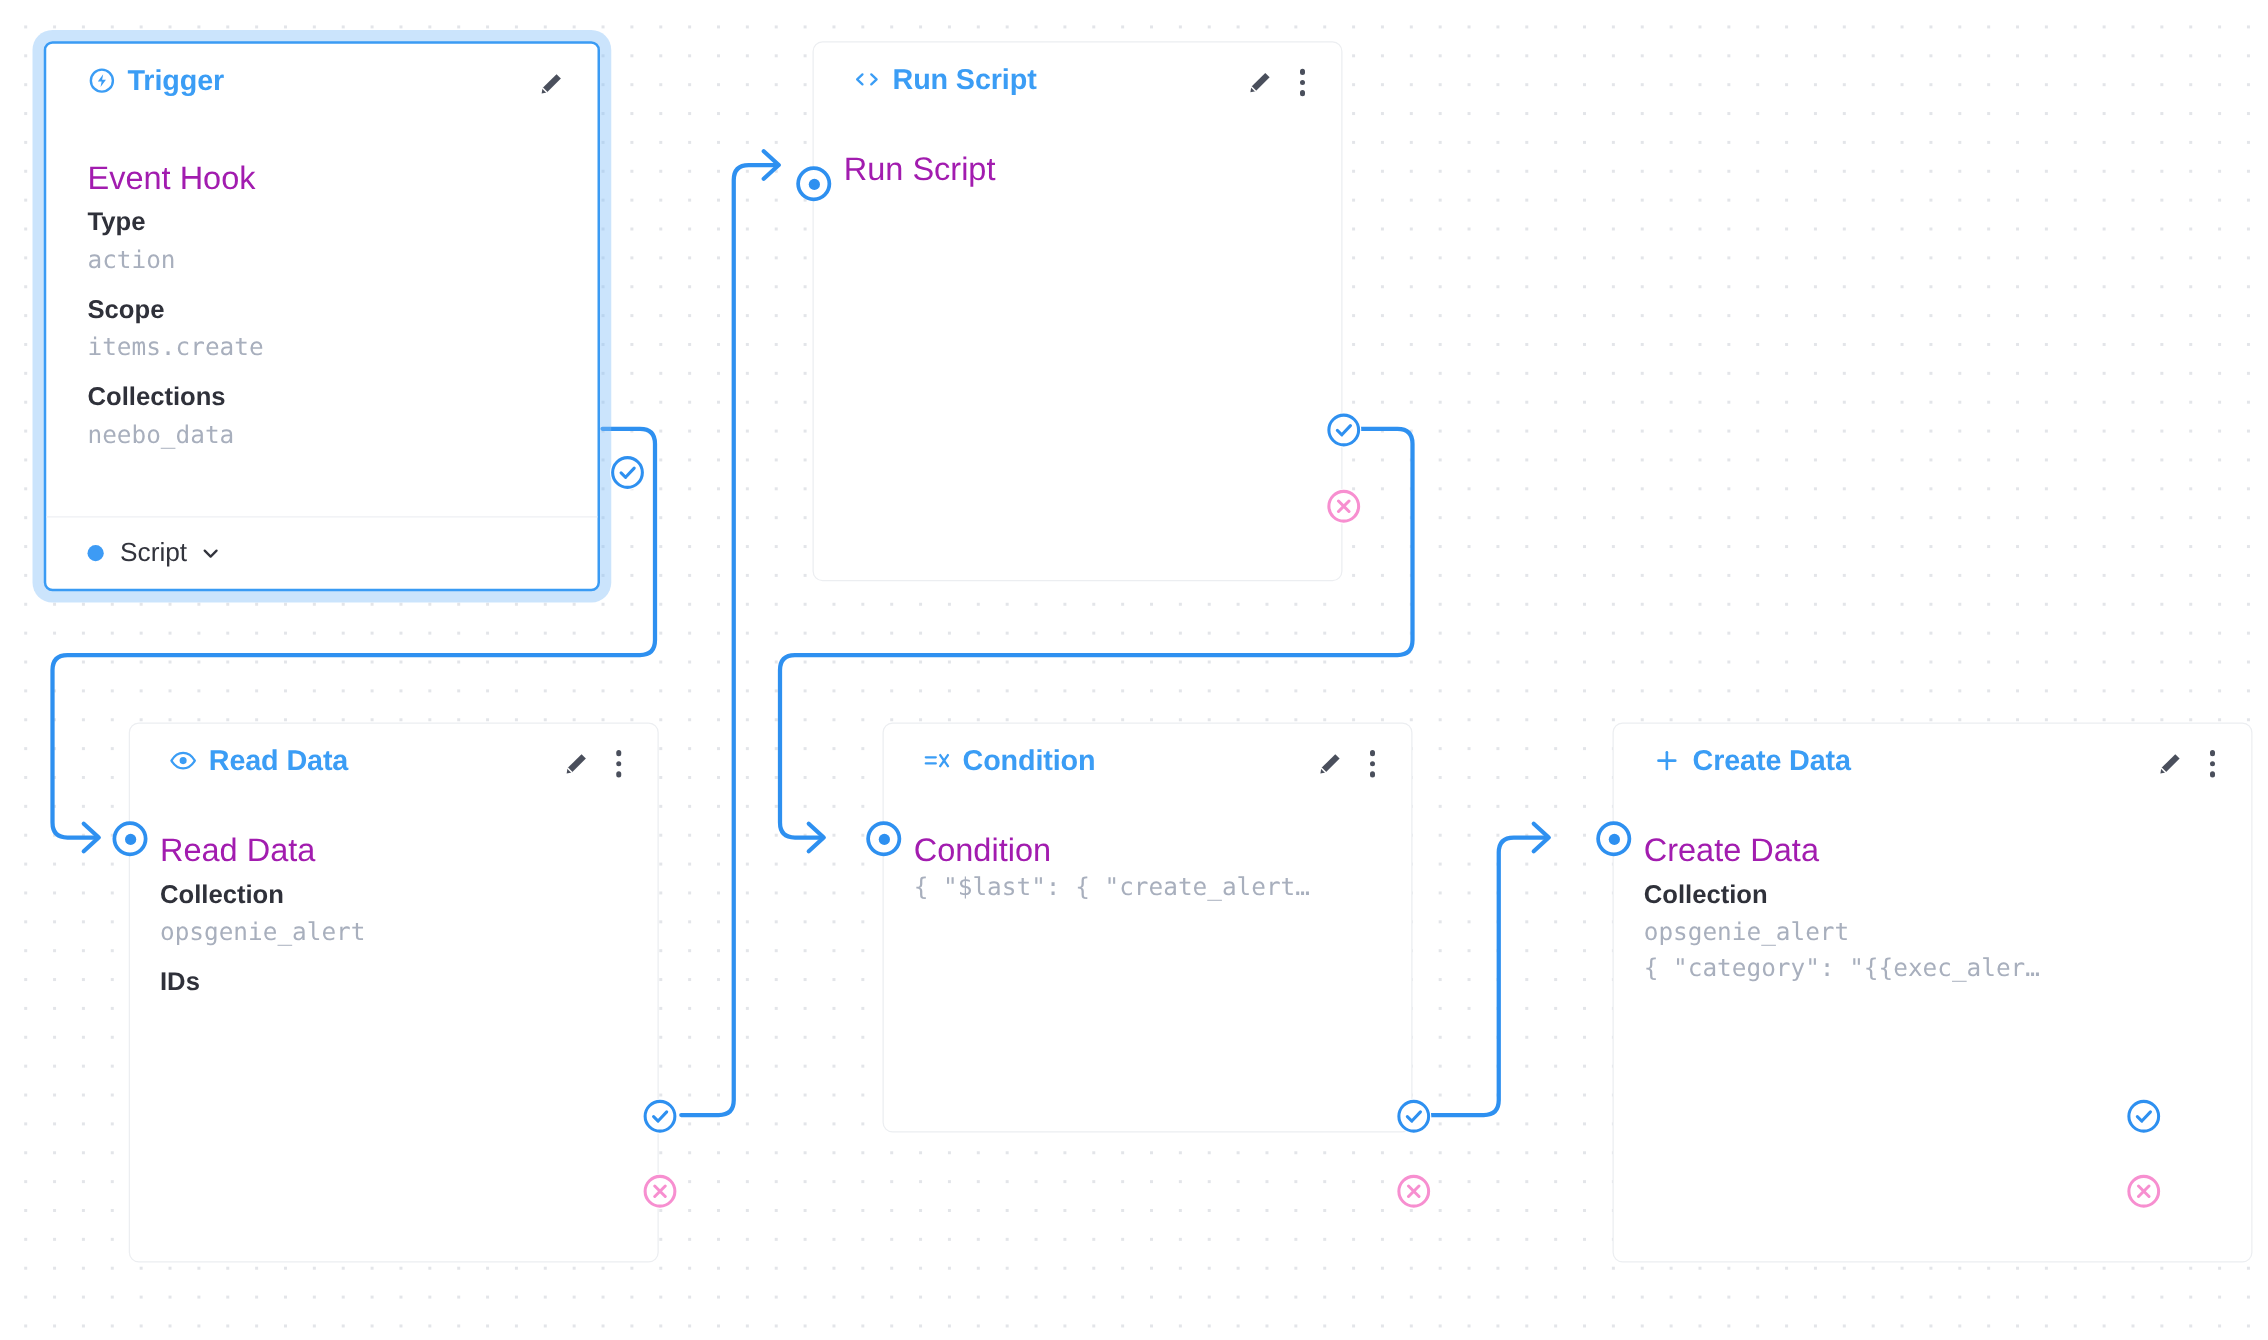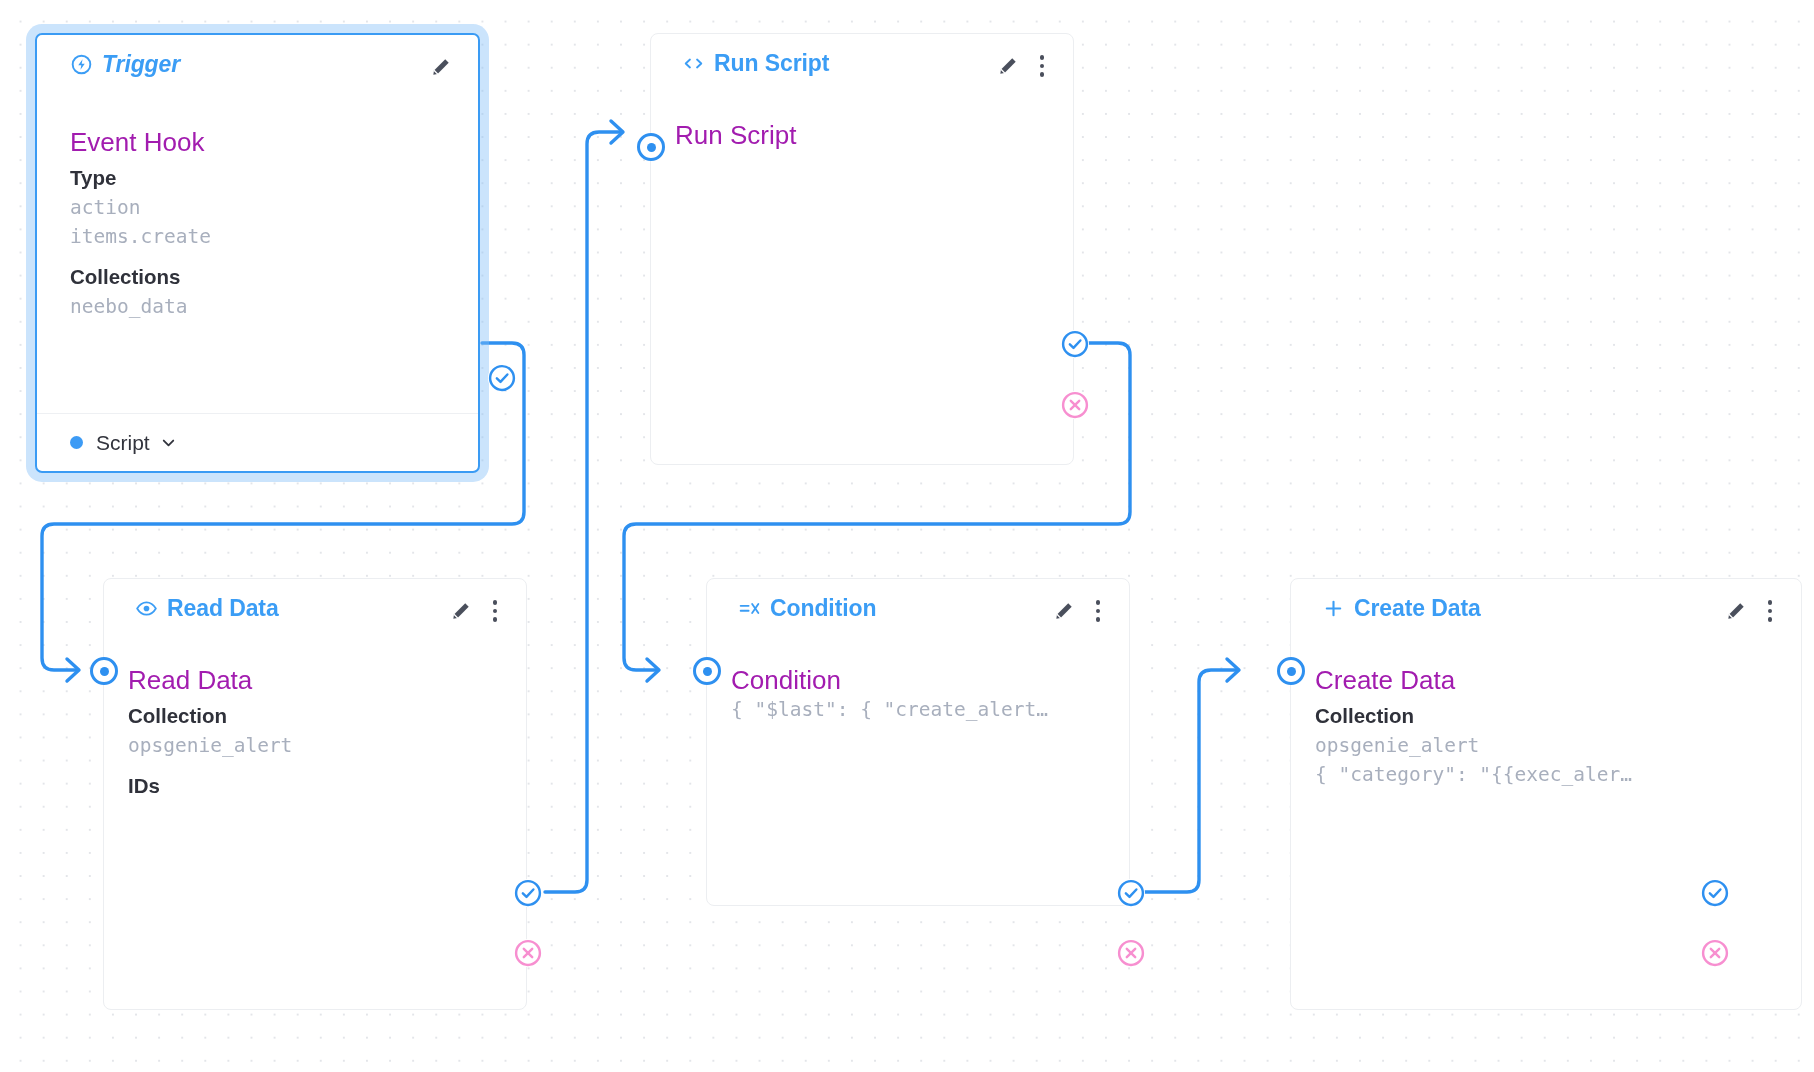--- a/index.html
+++ b/index.html
@@ -56,21 +56,21 @@
     display: flex;
     align-items: center;
     gap: 9px;
     margin-left: 31px;
     color: #3b9df5;
     font-size: 23px;
     font-weight: bold;
     letter-spacing: -0.1px;
     white-space: nowrap;
   }
-  .panel.trigger .head-title { margin-left: 33px; font-style: italic; }
+  .panel.trigger .head-title { margin-left: 33px; }
 
   .head-icon {
     display: inline-flex;
     align-items: center;
     justify-content: center;
     width: 23px; height: 23px;
     flex: none;
   }
   .head-icon svg { display:block; }
 
@@ -235,20 +235,21 @@
             <path d="M4.6 15.9 L8.1 19.4" stroke="#ffffff" stroke-width="1.4"></path>
           </svg>
         </span>
       </div>
     </div>
 
     <div class="panel-body">
       <div class="row-label">Event Hook</div>
       <div class="row-key tight">Type</div>
       <div class="row-val">action</div>
+      <div class="row-key">Scope</div>
       <div class="row-val">items.create</div>
       <div class="row-key">Collections</div>
       <div class="row-val">neebo_data</div>
     </div>
 
     <div class="trigger-footer">
       <span class="status-dot"></span>
       <span class="status-text">Script</span>
       <span class="chev">
         <svg width="19" height="19" viewBox="0 0 24 24" fill="none" stroke="#32343d" stroke-width="2.3" stroke-linecap="round" stroke-linejoin="round">

